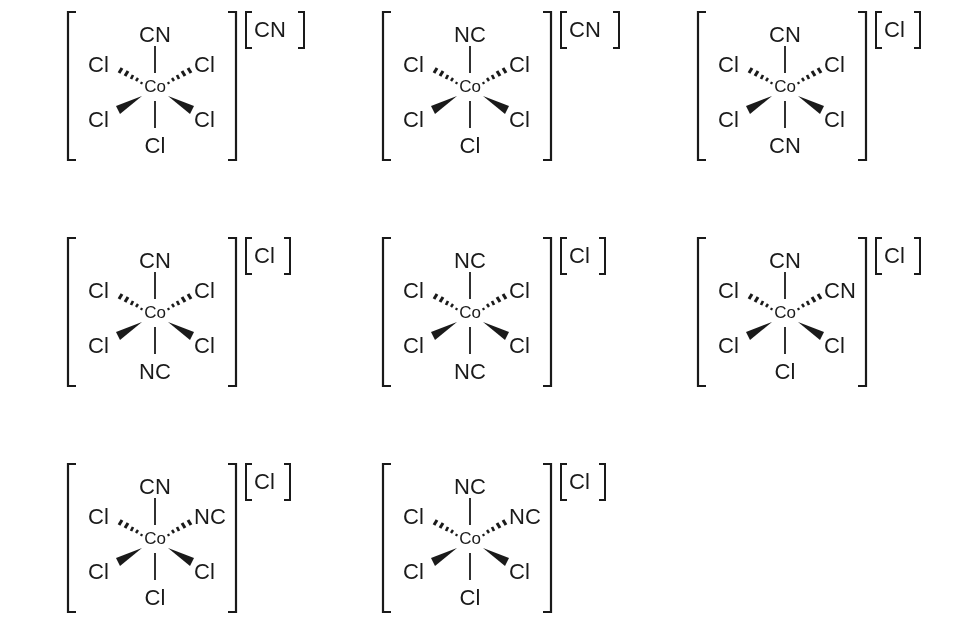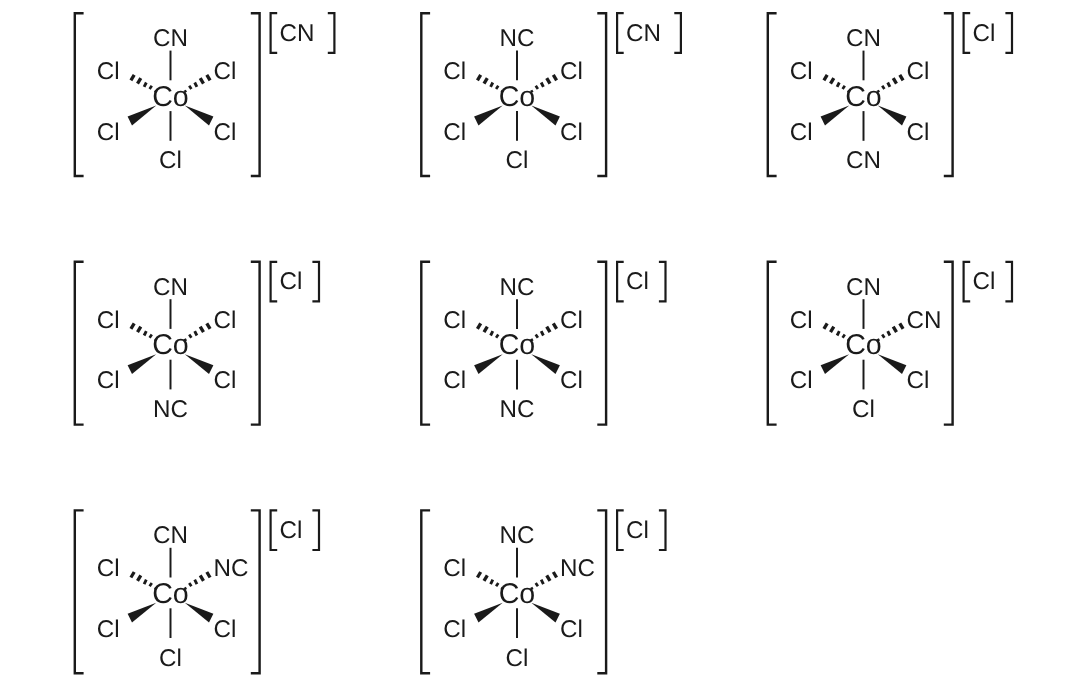--- a/index.html
+++ b/index.html
@@ -2,21 +2,21 @@
 <html><head>
 <meta charset="utf-8">
 <style>
   html, body { margin:0; padding:0; background:#ffffff; }
   body { width:975px; height:622px; position:relative; overflow:hidden;
          font-family:"Liberation Sans", sans-serif; color:#1a1a1a; }
   .complex { position:absolute; width:260px; height:160px; }
   .complex svg { position:absolute; left:0; top:0; overflow:visible; }
   .lbl { position:absolute; font-size:22px; line-height:22px; white-space:nowrap; color:#1a1a1a; }
   .lbl.c { transform:translateX(-50%); }
-  .co { font-size:26px; }
+  .co { font-size:17px; }
   .counter { position:absolute; font-size:22px; line-height:22px; }
 </style>
 </head>
 <body>
 
 <div id="figure">
     <div class="complex" style="left: 60px; top: 10px;">
     <svg width="260" height="160">
 
       <polyline points="16,2 8,2 8,150 16,150" fill="none" stroke="#1a1a1a" stroke-width="2.2"></polyline>

